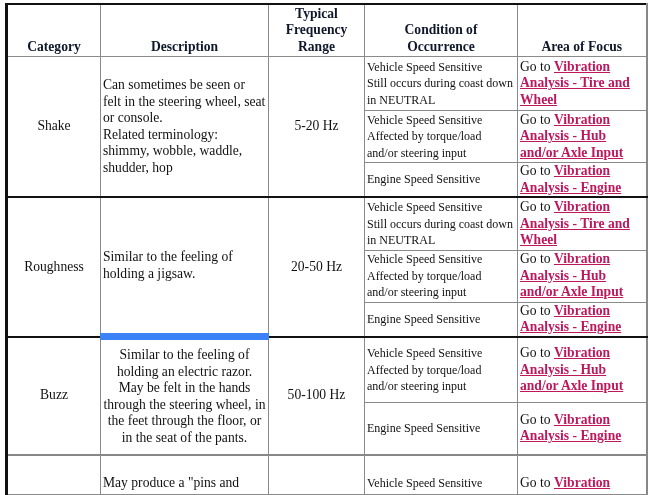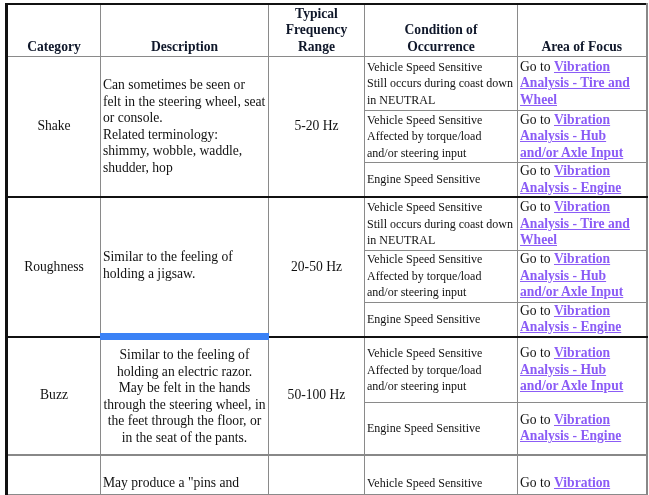--- a/index.html
+++ b/index.html
@@ -53,21 +53,21 @@
   col.c5 { width: 129px; }
   td.cat { text-align: center; }
   td.freq { text-align: center; }
   td.desc { text-align: left; white-space: pre-line; }
   td.cond { text-align: left; white-space: pre-line; font-size: 12px; }
   td.focus { text-align: left; padding-left: 2px; }
   .focus-pre { font-weight: normal; }
   .focus-link {
     font-weight: bold;
     text-decoration: underline;
-    color: #8b5cf6;
+    color: #be185d;
     cursor: pointer;
   }
   td.cat, td.freq { border-right: 1px solid #111; }
   td.desc { border-right: 1px solid #111; border-left: 1px solid #888;}
   td.cond { border-right: 1px solid #111; }
 </style>
 </head>
 <body>
 
 <div class="table-wrap">

